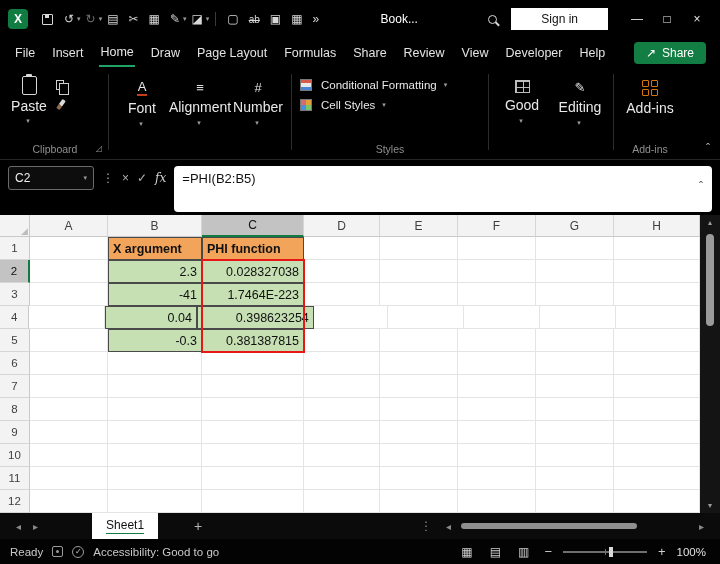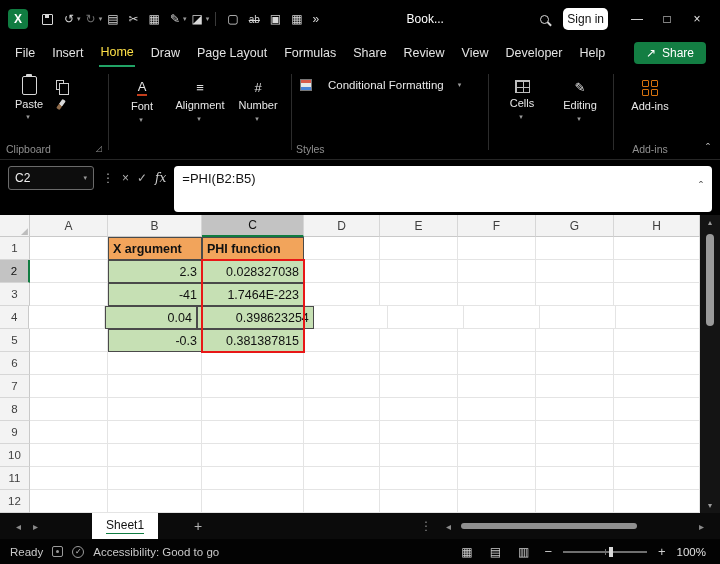--- a/index.html
+++ b/index.html
@@ -21,68 +21,68 @@
   .floppy { width:11px; height:11px; border:1.5px solid #d8d8d8; border-radius:1px;
             position:relative; margin:0 6px; }
   .floppy::before { content:""; position:absolute; top:0; left:2px; width:4px;
                     height:3px; background:#d8d8d8; }
   .tb-title { font-size:12px; color:#fff; }
   .spacer { flex:1; }
   .mag { width:9px; height:9px; border:1.5px solid #d8d8d8; border-radius:50%;
          position:relative; margin:0 14px; }
   .mag::after { content:""; position:absolute; width:5px; height:1.5px;
                 background:#d8d8d8; transform:rotate(45deg); right:-4px; bottom:-2px; }
-  .signin { background:#fff; color:#111; font-size:12px; border-radius:5px;
-            padding:4px 4px; margin-right:14px; }
+  .signin { background:#fff; color:#111; font-size:12px; border-radius:0;
+            padding:4px 30px; margin-right:14px; }
   .winbtn { width:30px; text-align:center; font-size:12px; color:#e6e6e6; }
 
   
   .menubar { height:30px; background:#000; display:flex; align-items:center;
              padding:0 14px; gap:15px; flex-shrink:0; }
   .mtab { font-size:12.5px; color:#e3e3e3; padding:6px 1px; }
-  .mtab.active { color:#fde047; border-bottom:2.5px solid #21A366; }
+  .mtab.active { color:#e5e5e5; border-bottom:2.5px solid #21A366; }
   .share-btn { margin-left:auto; background:#137E43; color:#fff; font-size:12px;
                padding:4px 12px; border-radius:4px; display:flex; gap:6px;
                align-items:center; }
 
   
   .ribbon { height:92px; background:#000; border-bottom:1px solid #262626;
             display:flex; padding:4px 6px 0; position:relative; flex-shrink:0; }
   .grp { display:flex; flex-direction:column; }
-  .grp-label { font-size:10.5px; color:#8f8f8f; text-align:left; height:16px;
+  .grp-label { font-size:10.5px; color:#8f8f8f; text-align:center; height:16px;
                position:relative; margin-top:auto; }
   .launcher { position:absolute; right:2px; top:1px; font-size:8px; color:#8f8f8f; }
   .vdiv { width:1px; height:76px; background:#2c2c2c; margin:2px 4px 0; }
   .clip-grp { width:98px; }
   .clip-content { display:flex; flex:1; }
   .paste-big { width:46px; display:flex; flex-direction:column; align-items:center;
                padding-top:4px; gap:3px; }
   .clipboard-ic { width:15px; height:19px; border:1.5px solid #d8d8d8; border-radius:2px;
                   position:relative; }
   .clipboard-ic::before { content:""; position:absolute; top:-3px; left:3px; width:6px;
                           height:3px; background:#d8d8d8; border-radius:1px; }
-  .btn-label { font-size:11px; color:#e8e8e8; }
+  .btn-label { font-size:14px; color:#e8e8e8; }
   .mini-col { display:flex; flex-direction:column; gap:9px; padding-top:8px; margin-left:4px; }
   .mini-row { display:flex; align-items:center; }
   .copy-ic { width:8px; height:10px; border:1px solid #cfcfcf; position:relative; }
   .copy-ic::after { content:""; position:absolute; left:2px; top:2px; width:8px;
                     height:10px; border:1px solid #cfcfcf; background:#000; }
   .brush-ic { width:4px; height:11px; background:linear-gradient(180deg,#d8d8d8 55%,#8f6b4a 55%);
               border-radius:1px; transform:rotate(35deg); margin-left:3px; }
   .stack { width:58px; display:flex; flex-direction:column; align-items:center;
            padding-top:8px; gap:4px; }
   .font-ic { font-size:13px; color:#e8e8e8; border-bottom:2px solid #C43E1C;
              line-height:14px; padding:0 1px; }
   .icg { font-size:13px; color:#e0e0e0; line-height:15px; }
   .cells-ic { width:15px; height:13px; border:1px solid #bdbdbd;
               background-image:linear-gradient(#bdbdbd 1px, transparent 1px),
                                linear-gradient(90deg,#bdbdbd 1px, transparent 1px);
               background-size:7px 6px; }
   .styles-grp { width:188px; padding-top:3px; }
-  .style-row { display:flex; align-items:center; gap:16px; height:20px; padding-left:4px; }
+  .style-row { display:flex; align-items:center; gap:9px; height:20px; padding-left:4px; }
   .style-row .txt { font-size:11.5px; color:#e8e8e8; }
   .cf-ic { width:12px; height:12px; border:1px solid #777;
            background:linear-gradient(180deg,#d85a4a 34%,#e8e8e8 34%,#e8e8e8 67%,#4a84d8 67%); }
   .ft-ic { width:12px; height:12px; border:1px solid #777;
            background:linear-gradient(180deg,#4a90d8 30%,#cfe4f5 30%); }
   .cs-ic { width:12px; height:12px; border:1px solid #777;
            background:conic-gradient(#e0a23d 0 25%,#7dc36b 0 50%,#4a90d8 0 75%,#d86a6a 0); }
   .addins-grp { width:64px; align-items:center; padding-top:8px; gap:4px; }
   .addins-ic { width:16px; height:16px; display:grid; grid-template-columns:1fr 1fr;
                gap:2px; }
@@ -257,29 +257,34 @@
       <span class="chev">▾</span>
     </div>
     <div class="vdiv"></div>
 
     <div class="grp styles-grp">
       <div class="style-row">
         <span class="cf-ic"></span>
         <span class="txt">Conditional Formatting</span>
         <span class="chev">▾</span>
       </div>
+      <div class="style-row">
+        <span class="cs-ic"></span>
+        <span class="txt">Cell Styles</span>
+        <span class="chev">▾</span>
+      </div>
       <div class="grp-label">
         <span>Styles</span>
       </div>
     </div>
     <div class="vdiv"></div>
 
     <div class="stack">
       <span class="cells-ic"></span>
-      <span class="btn-label">Cells</span>
+      <span class="btn-label">Good</span>
       <span class="chev">▾</span>
     </div>
     <div class="stack">
       <span class="icg">✎</span>
       <span class="btn-label">Editing</span>
       <span class="chev">▾</span>
     </div>
     <div class="vdiv"></div>
 
     <div class="grp addins-grp stack">

